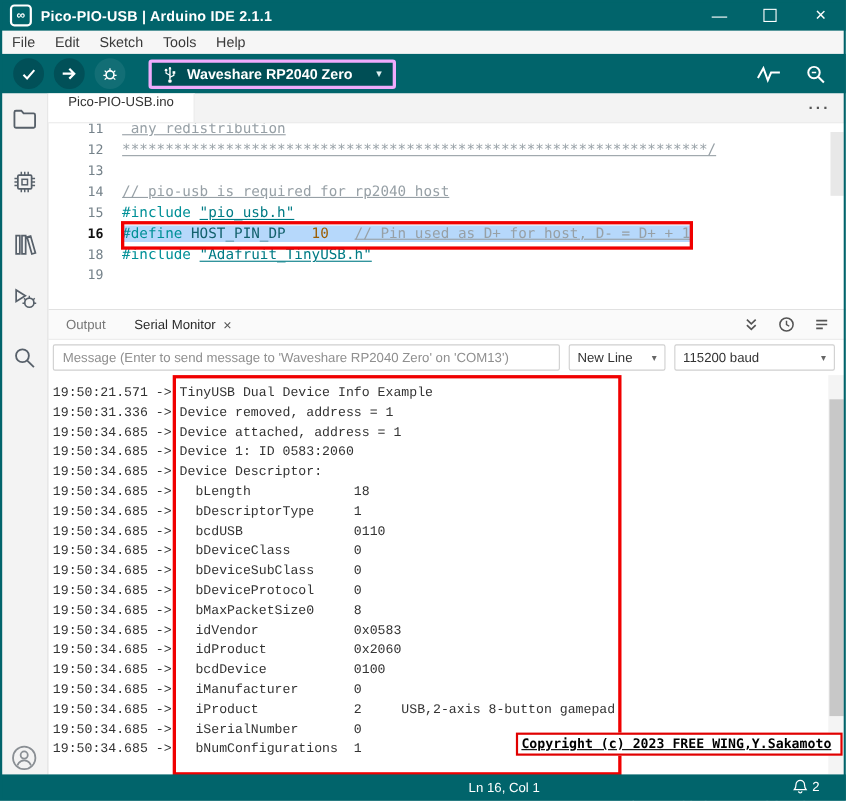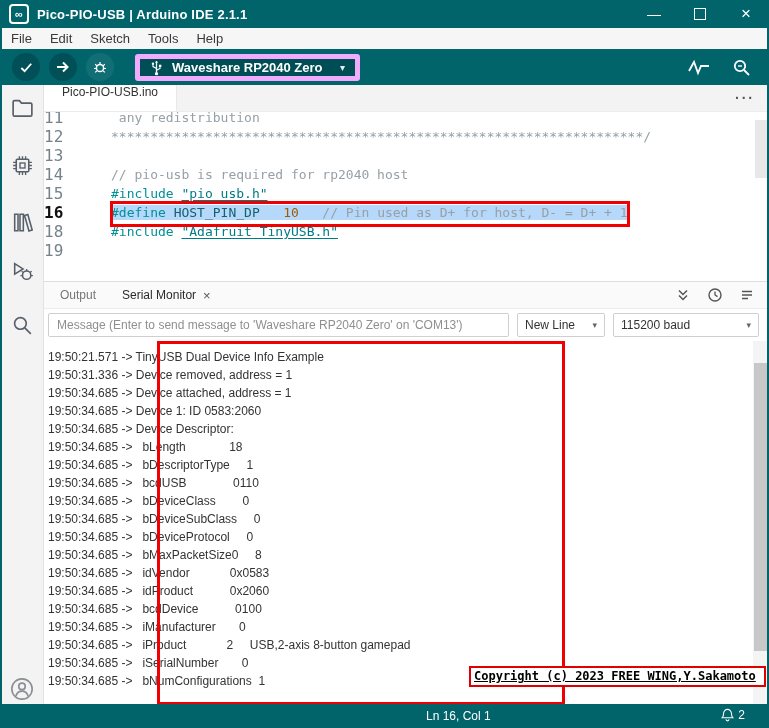--- a/index.html
+++ b/index.html
@@ -23,21 +23,21 @@
   .menubar{position:absolute;top:28px;left:0;right:0;height:21px;background:#f6f6f6;
            display:flex;align-items:center;padding-left:2px;z-index:2;}
   .menu-item{font-size:13px;color:#3a3a3a;padding:0 9px;height:100%;display:flex;align-items:center;}
 
   
   .toolbar{position:absolute;top:49px;left:0;right:0;height:36px;background:#01646b;
            display:flex;align-items:center;padding-left:12px;gap:9px;z-index:2;}
   .tbtn{width:28px;height:28px;border-radius:50%;background:#015058;display:flex;
         align-items:center;justify-content:center;flex:0 0 auto;}
   .tbtn.outline{background:rgba(255,255,255,.07);}
-  .board-select{margin-left:12px;height:27px;background:#004e55;border:5px solid #f0abfc;border-radius:3px;
+  .board-select{margin-left:12px;height:27px;background:#004e55;border:3px solid #f0abfc;border-radius:3px;
                 display:flex;align-items:center;padding:0 10px;gap:9px;color:#fff;width:225px;box-sizing:border-box;}
   .board-select .label{font-size:13px;font-weight:bold;white-space:nowrap;}
   .board-select .caret{margin-left:auto;font-size:10px;color:#dff0f1;padding-left:8px;}
   .tb-right{margin-left:auto;display:flex;gap:22px;margin-right:18px;align-items:center;}
 
   
   .sidebar{position:absolute;left:0;top:85px;width:44px;height:619px;background:#f3f3f3;
            border-right:1px solid #e2e2e2;box-sizing:border-box;z-index:2;}
   .side-icon{position:absolute;left:0;width:44px;height:36px;display:flex;align-items:center;justify-content:center;}
 
@@ -47,24 +47,24 @@
   .tab{background:#fff;padding:0 18px;display:flex;align-items:flex-start;font-size:12px;color:#333;
        border-right:1px solid #e8e8e8;}
   .tab-more{margin-left:auto;padding:0 14px;display:flex;align-items:center;color:#555;
             font-size:14px;letter-spacing:2px;font-weight:bold;}
 
   
   .editor{position:absolute;left:44px;top:112px;right:0;height:169px;background:#fff;overflow:hidden;
           font-family:"DejaVu Sans Mono",monospace;font-size:13px;z-index:1;}
   .ed-inner{margin-top:-4px;}
   .crow{height:19px;line-height:19px;display:flex;}
-  .ln{width:50px;flex:0 0 50px;padding-right:17px;color:#75828a;font-size:16px;}
+  .ln{width:50px;flex:0 0 50px;text-align:right;padding-right:17px;color:#75828a;font-size:12px;}
   .ln.cur{color:#111;font-weight:bold;}
   .code{white-space:pre;}
-  .tok-c{color:#97a0a6;}
+  .tok-c{color:#97a0a6;text-decoration:underline;}
   .tok-d{color:#009097;}
   .tok-s{color:#007b85;text-decoration:underline;text-underline-offset:2px;}
   .tok-id{color:#13616d;}
   .tok-n{color:#9c5d00;}
   .sel{background:#b6d8fb;}
   .ed-scroll{position:absolute;right:2px;top:8px;width:12px;height:58px;background:#e8e8e8;}
 
   
   .panel{position:absolute;left:44px;top:281px;right:0;height:423px;background:#fff;
          border-top:1px solid #dedede;box-sizing:border-box;z-index:1;}
@@ -79,21 +79,21 @@
   input.msg{flex:1;height:24px;border:1px solid #cfcfcf;border-radius:2px;font-size:12px;
             padding:0 8px;color:#333;outline:none;font-family:"Liberation Sans",sans-serif;box-sizing:border-box;}
   input.msg::placeholder{color:#8f8f8f;}
   .select{height:24px;border:1px solid #cfcfcf;border-radius:2px;background:#fff;display:flex;
           align-items:center;justify-content:space-between;font-size:12px;color:#333;
           padding:10px 7px;box-sizing:border-box;flex:0 0 auto;}
   .select.w1{width:88px;}
   .select.w2{width:146px;}
   .select .caret{color:#666;font-size:9px;margin-left:8px;}
 
-  .serial{position:absolute;left:0;top:59px;right:0;bottom:0;font-family:Liberation Sans, sans-serif;
+  .serial{position:absolute;left:0;top:59px;right:0;bottom:0;font-family:Liberation Mono, monospace;
           font-size:12px;line-height:18px;color:#333;padding:7px 0 0 4px;overflow:hidden;}
   .sline{height:18px;white-space:pre;}
   .sscroll{position:absolute;top:59px;right:1px;width:15px;bottom:0;background:#f4f4f4;}
   .sthumb{position:absolute;top:22px;left:1px;width:13px;height:288px;background:#c8c8c8;}
 
   
   .ann{position:absolute;border:3px solid #f00000;z-index:30;pointer-events:none;box-sizing:border-box;}
   .ann1{left:110px;top:201px;width:520px;height:26px;}
   .ann2{left:157px;top:341px;width:408px;height:364px;}
   .watermark{position:absolute;left:469px;top:666px;width:297px;z-index:31;background:#fff;

